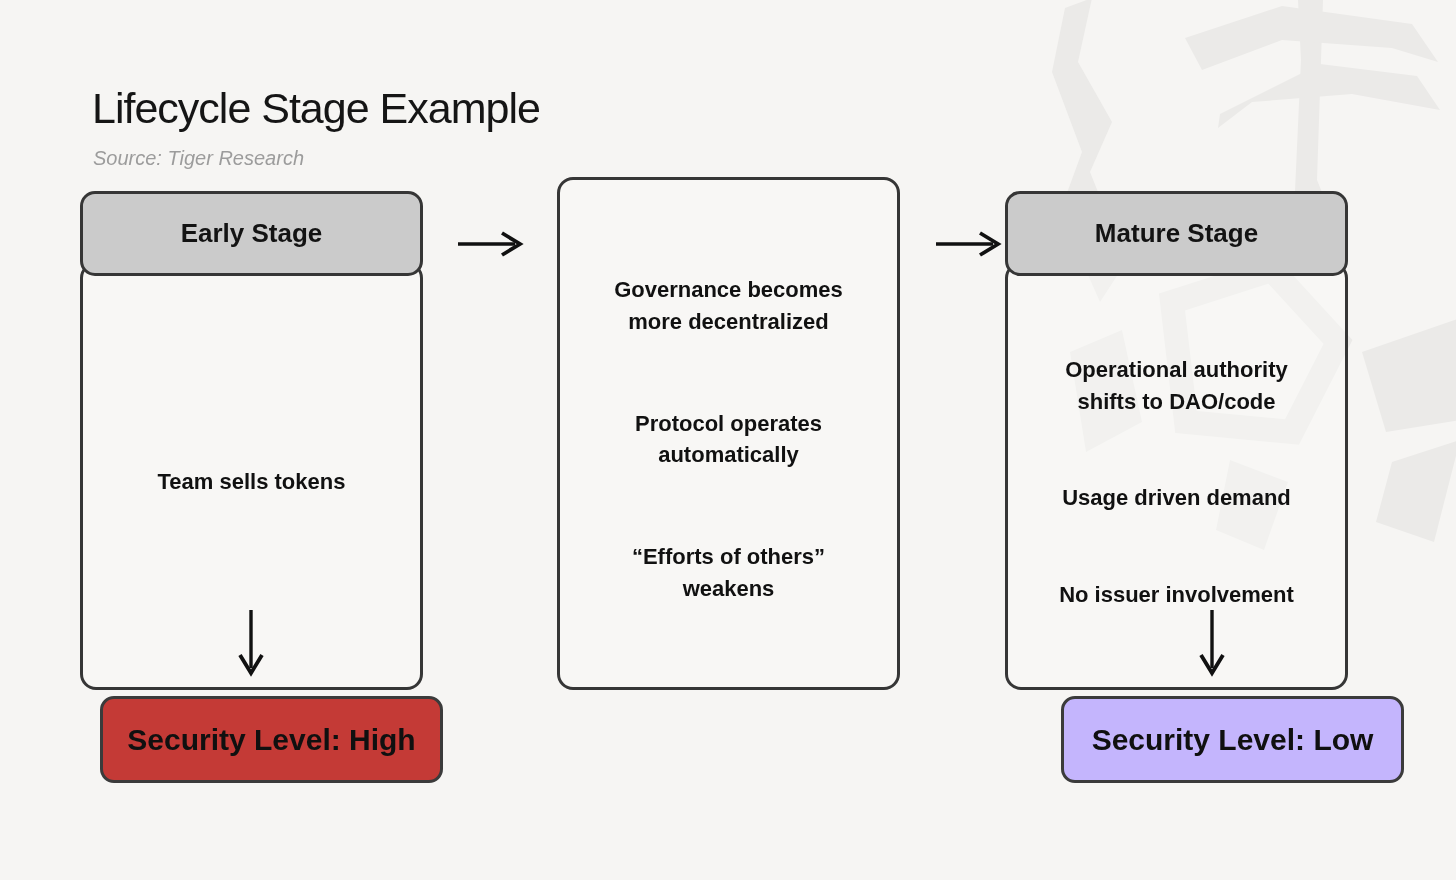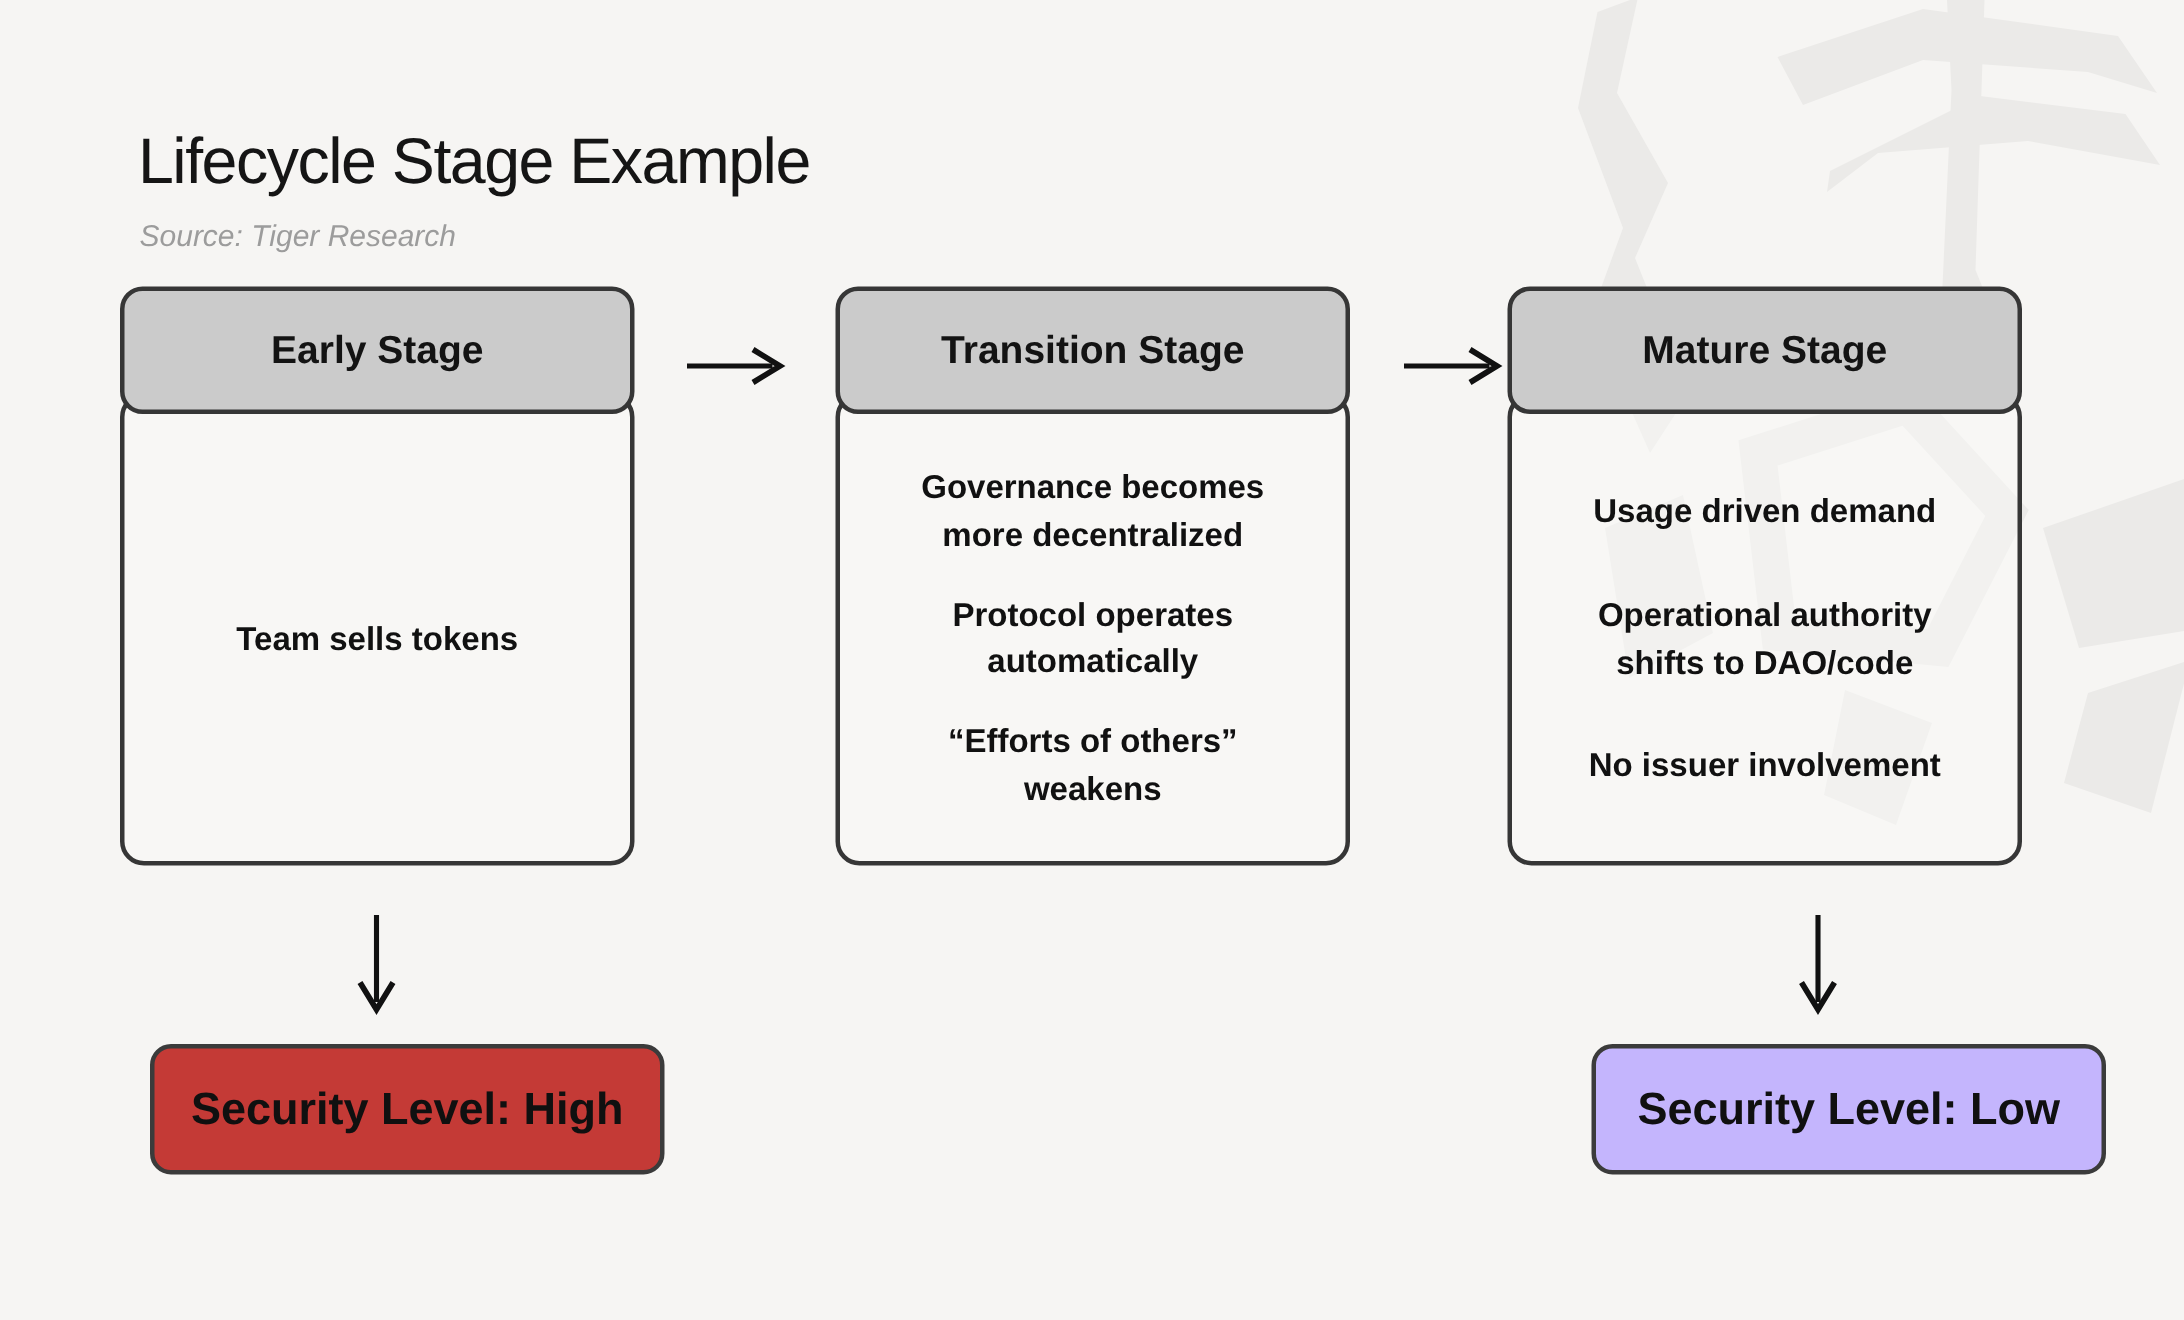--- a/index.html
+++ b/index.html
@@ -41,21 +41,21 @@
     font-size: 20px;
     font-style: italic;
     color: #9c9c9c;
     white-space: nowrap;
   }
 
   .stage-card {
     position: absolute;
     top: 191px;
     width: 343px;
-    height: 386px;
+    height: 499px;
     display: flex;
     flex-direction: column;
   }
   .stage-card.early   { left: 80px; }
   .stage-card.transition { left: 557px; }
   .stage-card.mature  { left: 1005px; }
 
   .stage-header {
     position: relative;
     z-index: 2;
@@ -146,37 +146,34 @@
   <div class="stage-card early">
     <div class="stage-header">
       <span>Early Stage</span>
     </div>
     <div class="stage-body">
       <div class="stage-item">Team sells tokens</div>
     </div>
   </div>
 
   <div class="stage-card transition">
-    <div class="stage-header">
-      <span>Transition Stage</span>
-    </div>
     <div class="stage-body">
       <div class="stage-item">Governance becomes more decentralized</div>
       <div class="stage-item">Protocol operates automatically</div>
       <div class="stage-item">“Efforts of others” weakens</div>
     </div>
   </div>
 
   <div class="stage-card mature">
     <div class="stage-header">
       <span>Mature Stage</span>
     </div>
     <div class="stage-body">
+      <div class="stage-item">Operational authority shifts to DAO/code</div>
       <div class="stage-item">Usage driven demand</div>
-      <div class="stage-item">Operational authority shifts to DAO/code</div>
       <div class="stage-item">No issuer involvement</div>
     </div>
   </div>
 
   <svg class="arrow arrow-right-1" width="78" height="36" viewBox="0 0 78 36" aria-hidden="true">
     <line x1="3" y1="18" x2="60" y2="18" stroke="#111" stroke-width="3.4"></line>
     <polyline points="47,7 65,18 47,29" fill="none" stroke="#111" stroke-width="3.8"></polyline>
   </svg>
   <svg class="arrow arrow-right-2" width="78" height="36" viewBox="0 0 78 36" aria-hidden="true">
     <line x1="3" y1="18" x2="60" y2="18" stroke="#111" stroke-width="3.4"></line>

